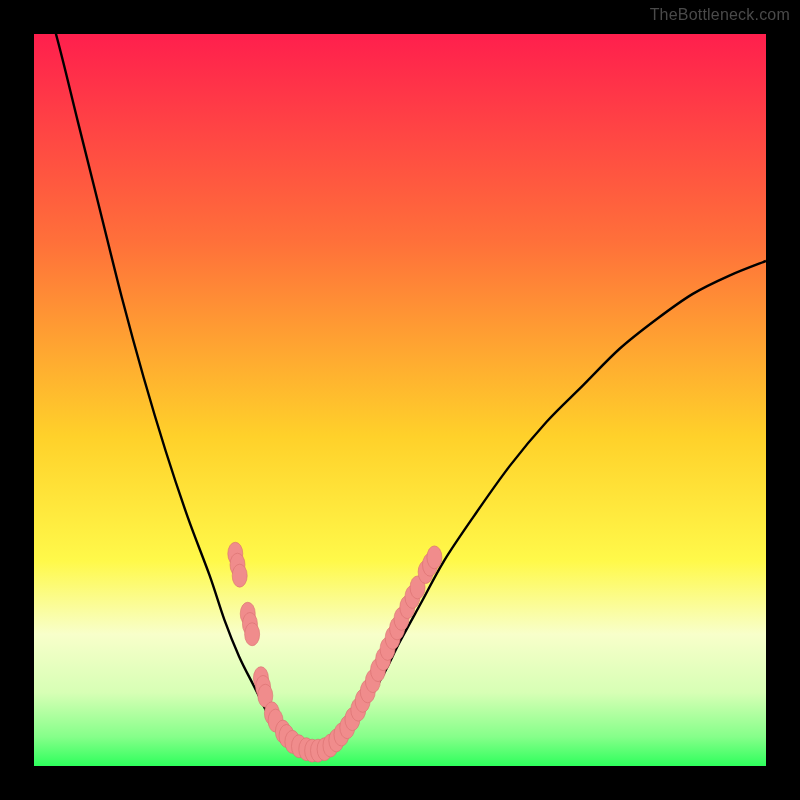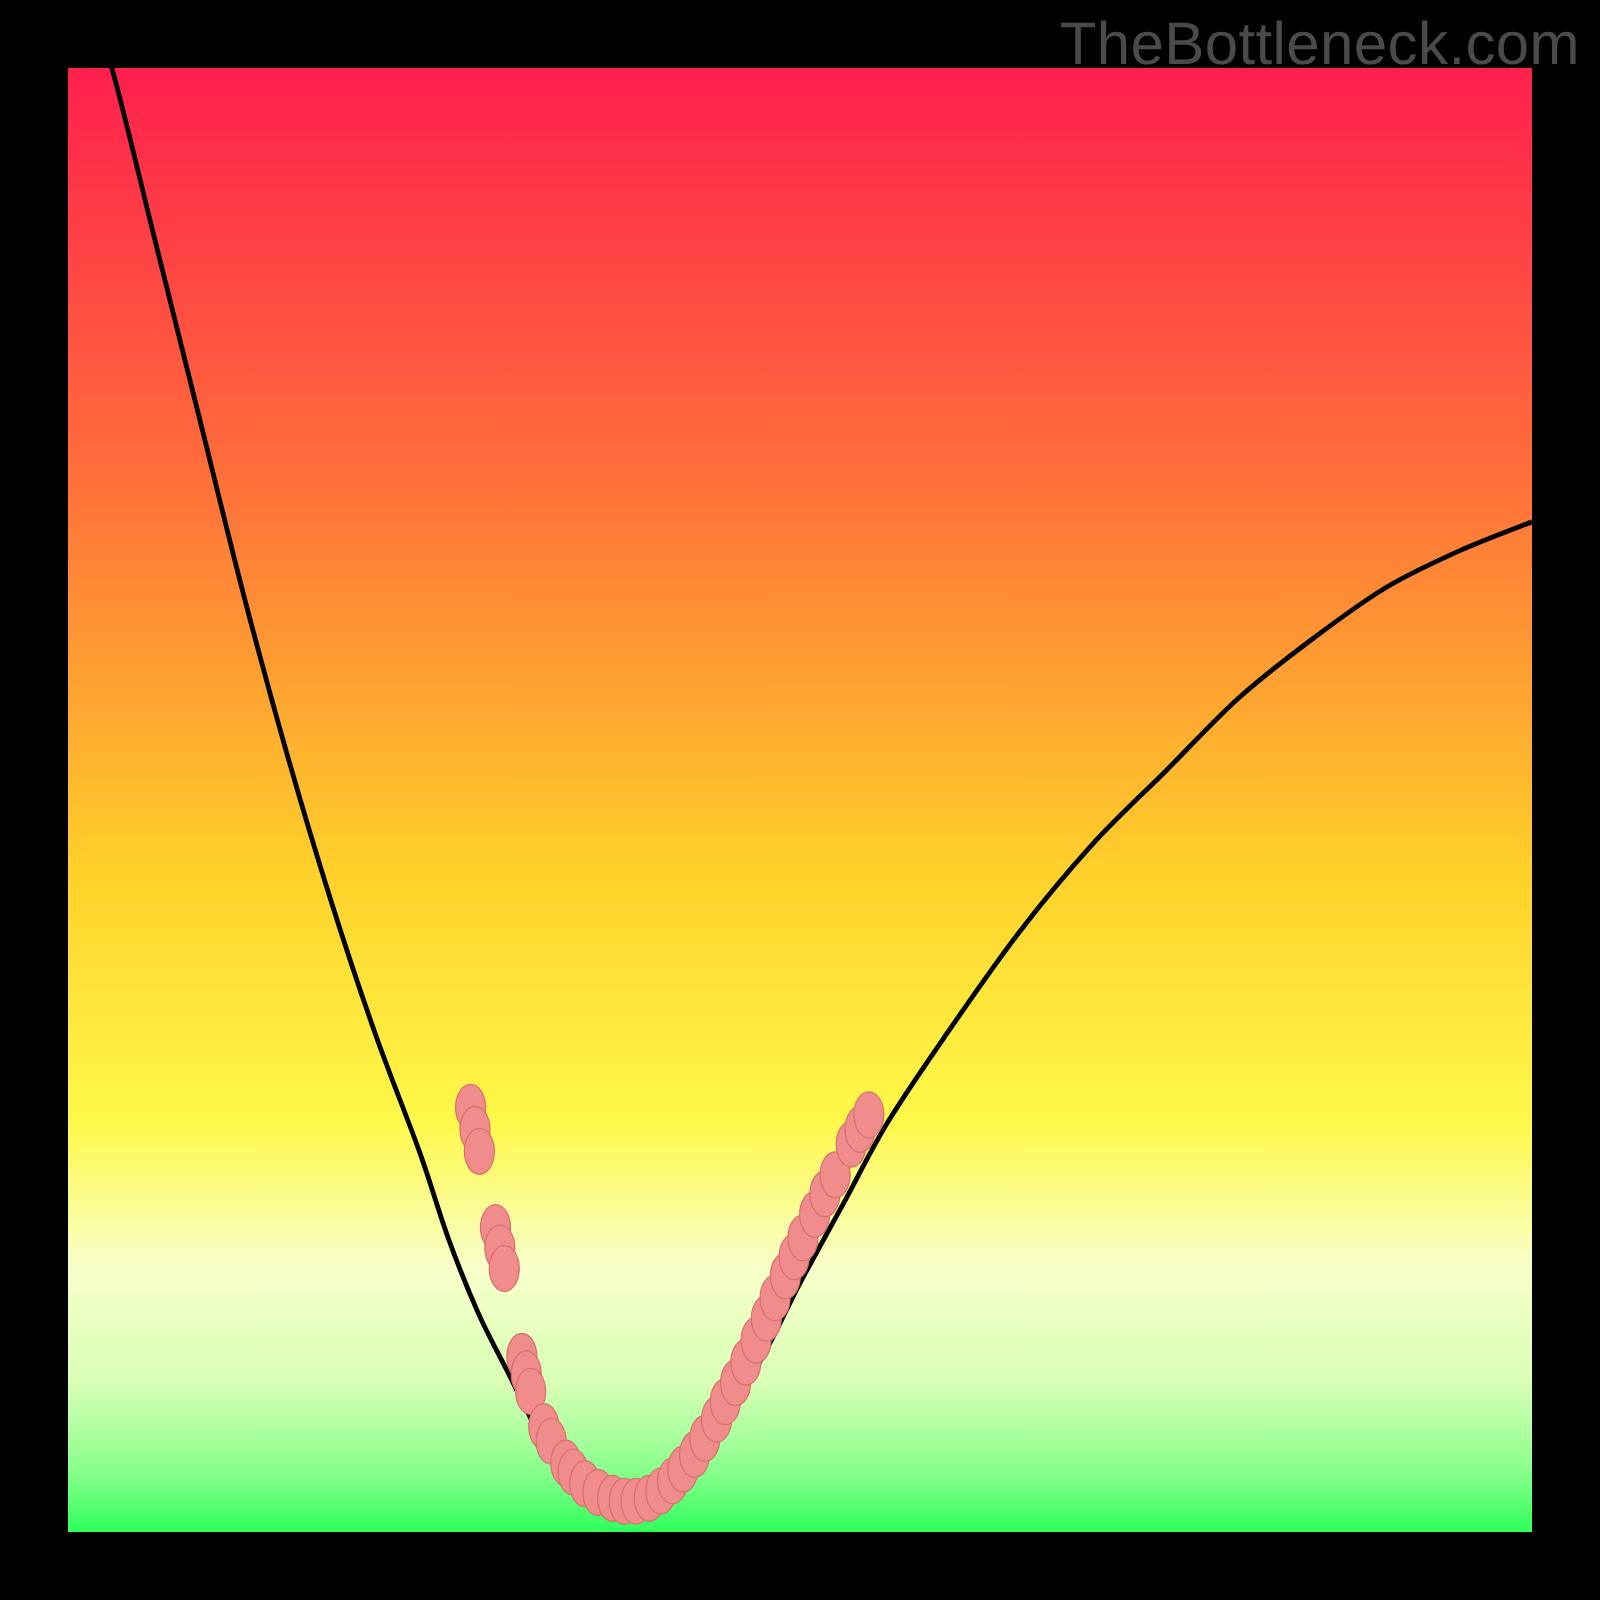--- a/index.html
+++ b/index.html
@@ -16,21 +16,21 @@
     top: 0;
     width: 800px;
     height: 800px;
     background: #000;
   }
   .watermark {
     position: absolute;
     top: 6px;
     right: 10px;
     color: #4a4a4a;
-    font-size: 30px;
+    font-size: 16px;
     font-weight: 500;
     letter-spacing: 0.2px;
     user-select: none;
   }
   .plot-wrap {
     position: absolute;
     left: 34px;
     top: 34px;
     width: 732px;
     height: 732px;

